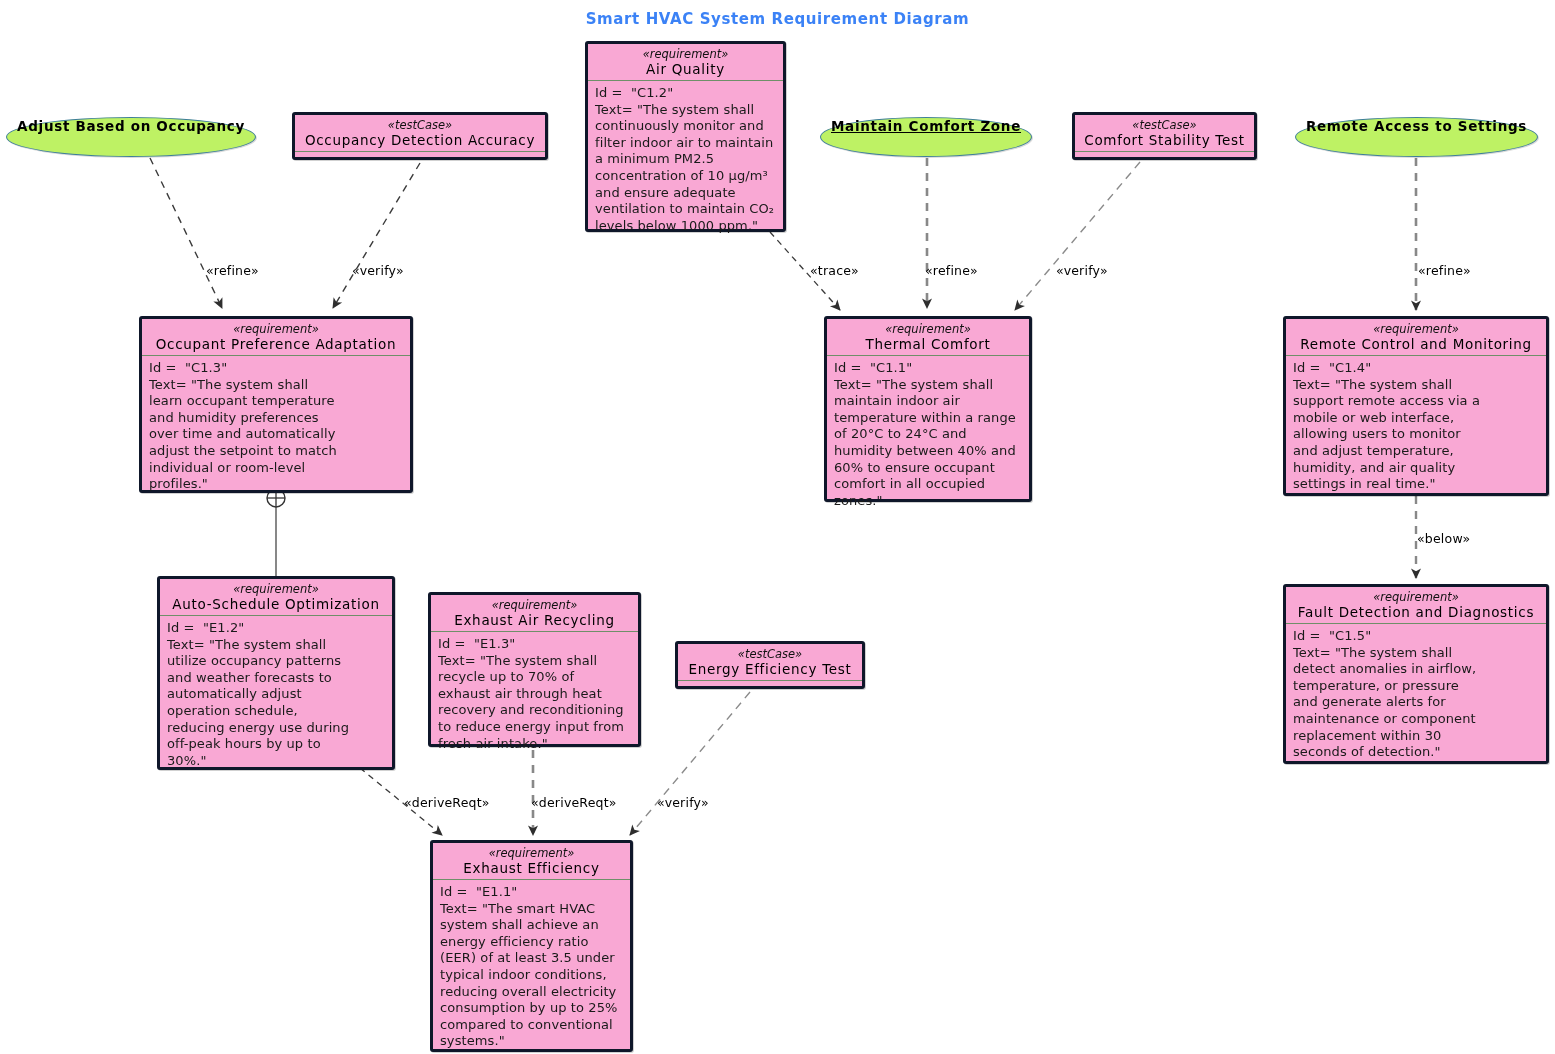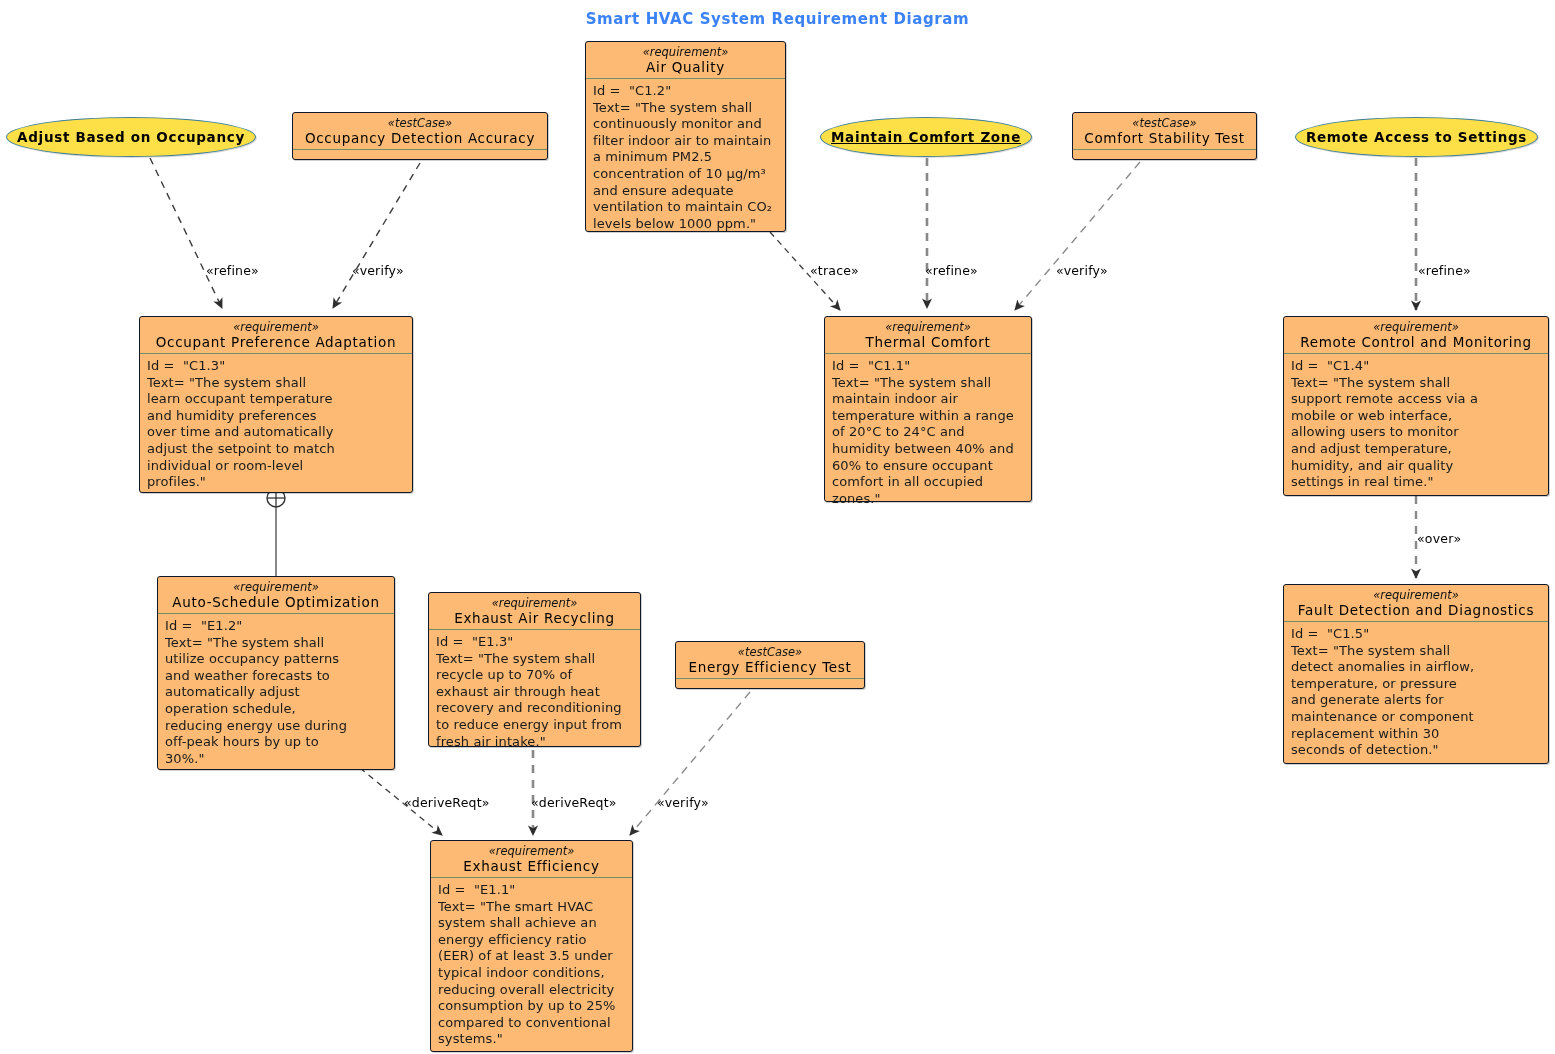--- a/index.html
+++ b/index.html
@@ -35,22 +35,22 @@
     font-size: 15px;
     font-weight: bold;
     letter-spacing: 0.6px;
     color: #3b82f6;
   }
 
   
   .node {
     position: absolute;
     box-sizing: border-box;
-    background: #fdba74;
-    border: 1px solid #0f172a;
+    background: #f9a8d4;
+    border: 3px solid #0f172a;
     border-radius: 3px;
     box-shadow: 1px 1px 0 rgba(0,0,0,0.18);
   }
   .node .stereotype {
     text-align: center;
     font-size: 11.5px;
     font-style: italic;
     color: #111;
     padding-top: 3px;
     line-height: 14px;
@@ -79,25 +79,24 @@
     letter-spacing: 0.1px;
   }
   .node .emptycompartment {
     height: 18px;
   }
 
   
   .ellipse {
     position: absolute;
     box-sizing: border-box;
-    background: #fde047;
+    background: #bef264;
     border: 1px solid #3f7f99;
     border-radius: 50%;
     display: flex;
-    align-items: center;
     justify-content: center;
     box-shadow: 1px 1px 0 rgba(0,0,0,0.15);
   }
   .ellipse span {
     font-size: 13.5px;
     font-weight: bold;
     letter-spacing: 0.7px;
     color: #000;
     white-space: nowrap;
   }
@@ -164,21 +163,21 @@
     <line x1="276" y1="489" x2="276" y2="507" stroke="#333333" stroke-width="1.3"></line>
     <line x1="267" y1="498" x2="285" y2="498" stroke="#333333" stroke-width="1.3"></line>
   </svg>
 
   <div class="edge-label" style="left:206px; top:263px;">«refine»</div>
   <div class="edge-label" style="left:352px; top:263px;">«verify»</div>
   <div class="edge-label" style="left:810px; top:263px;">«trace»</div>
   <div class="edge-label" style="left:925px; top:263px;">«refine»</div>
   <div class="edge-label" style="left:1056px; top:263px;">«verify»</div>
   <div class="edge-label" style="left:1418px; top:263px;">«refine»</div>
-  <div class="edge-label" style="left:1417px; top:531px;">«over»</div>
+  <div class="edge-label" style="left:1417px; top:531px;">«below»</div>
   <div class="edge-label" style="left:404px; top:795px;">«deriveReqt»</div>
   <div class="edge-label" style="left:531px; top:795px;">«deriveReqt»</div>
   <div class="edge-label" style="left:657px; top:795px;">«verify»</div>
 
   <div class="ellipse" style="left:6px; top:117px; width:250px; height:40px;">
     <span>Adjust Based on Occupancy</span>
   </div>
 
   <div class="ellipse" style="left:820px; top:117px; width:212px; height:40px;text-decoration:underline;">
     <span>Maintain Comfort Zone</span>

